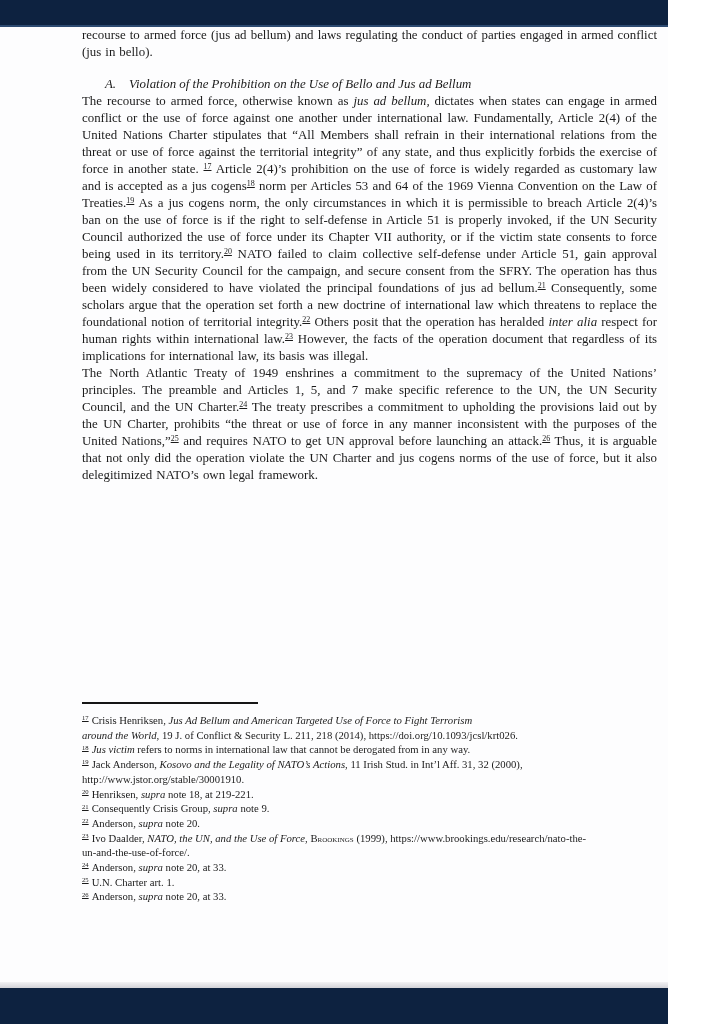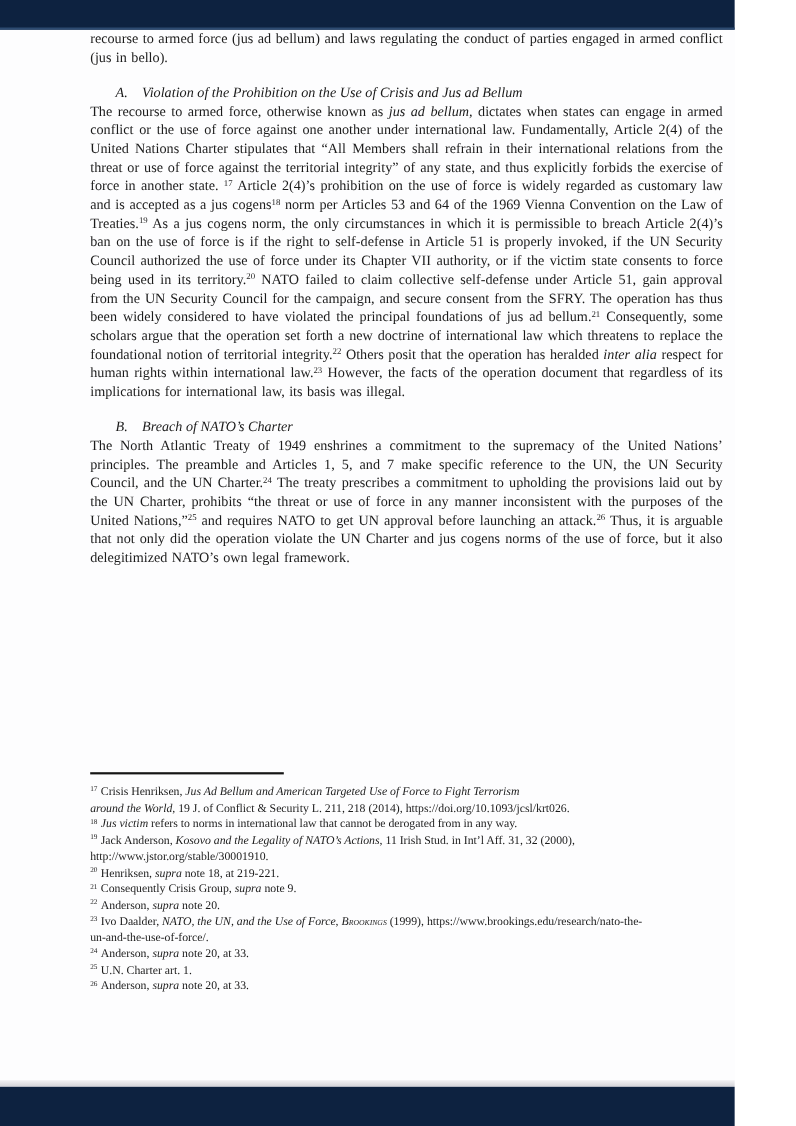--- a/index.html
+++ b/index.html
@@ -36,46 +36,45 @@
   }
   .intro{margin-top:86px;}
   .heading{
     font-style:italic;font-size:12.9px;line-height:17px;
     margin:15px 0 0 23px;
   }
   .heading .h-title{padding-left:13px;}
   .after-heading{margin-top:15px;}
   sup{
     font-size:0.62em;line-height:0;vertical-align:baseline;
-    position:relative;top:-0.55em;
+    position:relative;top:-0.55em;text-decoration:underline;
   }
   .it{font-style:italic;font-family:Liberation Serif, serif;}
-  .sc{font-variant:small-caps;font-style:italic;}
+  .sc{font-variant:small-caps;}
   .footnote-block{position:absolute;top:702px;left:82px;width:578px;}
   .fn-rule{width:176px;height:2px;background:var(--rule);margin:0 0 9px 0;}
   p.footnote{
     font-size:10.7px;line-height:14.7px;margin:0;text-align:left;
   }
   p.footnote > sup{margin-right:3px;}
 </style>
 </head>
 <body>
 
 <div class="page">
   <div class="band-top"></div>
 
   <div class="content">
 
     <p class="body-text intro"><span>recourse to armed force (jus ad bellum) and laws regulating the conduct of parties engaged in armed conflict (jus in bello).</span></p>
 
-    <p class="heading"><span class="h-label">A.</span><span class="h-title">Violation of the Prohibition on the Use of Crisis and Jus ad Bellum</span></p>
+    <p class="heading"><span class="h-label">A.</span><span class="h-title">Violation of the Prohibition on the Use of Bello and Jus ad Bellum</span></p>
 
     <p class="body-text after-heading"><span>The recourse to armed force, otherwise known as </span><span class="it">jus ad bellum,</span><span> dictates when states can engage in armed conflict or the use of force against one another under international law. Fundamentally, Article 2(4) of the United Nations Charter stipulates that “All Members shall refrain in their international relations from the threat or use of force against the territorial integrity” of any state, and thus explicitly forbids the exercise of force in another state. </span><sup>17</sup><span> Article 2(4)’s prohibition on the use of force is widely regarded as customary law and is accepted as a jus cogens</span><sup>18</sup><span> norm per Articles 53 and 64 of the 1969 Vienna Convention on the Law of Treaties.</span><sup>19</sup><span> As a jus cogens norm, the only circumstances in which it is permissible to breach Article 2(4)’s ban on the use of force is if the right to self-defense in Article 51 is properly invoked, if the UN Security Council authorized the use of force under its Chapter VII authority, or if the victim state consents to force being used in its territory.</span><sup>20</sup><span> NATO failed to claim collective self-defense under Article 51, gain approval from the UN Security Council for the campaign, and secure consent from the SFRY. The operation has thus been widely considered to have violated the principal foundations of jus ad bellum.</span><sup>21</sup><span> Consequently, some scholars argue that the operation set forth a new doctrine of international law which threatens to replace the foundational notion of territorial integrity.</span><sup>22</sup><span> Others posit that the operation has heralded </span><span class="it">inter alia</span><span> respect for human rights within international law.</span><sup>23</sup><span> However, the facts of the operation document that regardless of its implications for international law, its basis was illegal.</span></p>
 
-    <p class="heading"><span class="h-label">B.</span><span class="h-title">Breach of NATO’s Charter</span></p>
 
     <p class="body-text after-heading"><span>The North Atlantic Treaty of 1949 enshrines a commitment to the supremacy of the United Nations’ principles. The preamble and Articles 1, 5, and 7 make specific reference to the UN, the UN Security Council, and the UN Charter.</span><sup>24</sup><span> The treaty prescribes a commitment to upholding the provisions laid out by the UN Charter, prohibits “the threat or use of force in any manner inconsistent with the purposes of the United Nations,”</span><sup>25</sup><span> and requires NATO to get UN approval before launching an attack.</span><sup>26</sup><span> Thus, it is arguable that not only did the operation violate the UN Charter and jus cogens norms of the use of force, but it also delegitimized NATO’s own legal framework.</span></p>
 
 
   </div>
 
   <div class="footnote-block">
     <div class="fn-rule"></div>
     <div>
 

